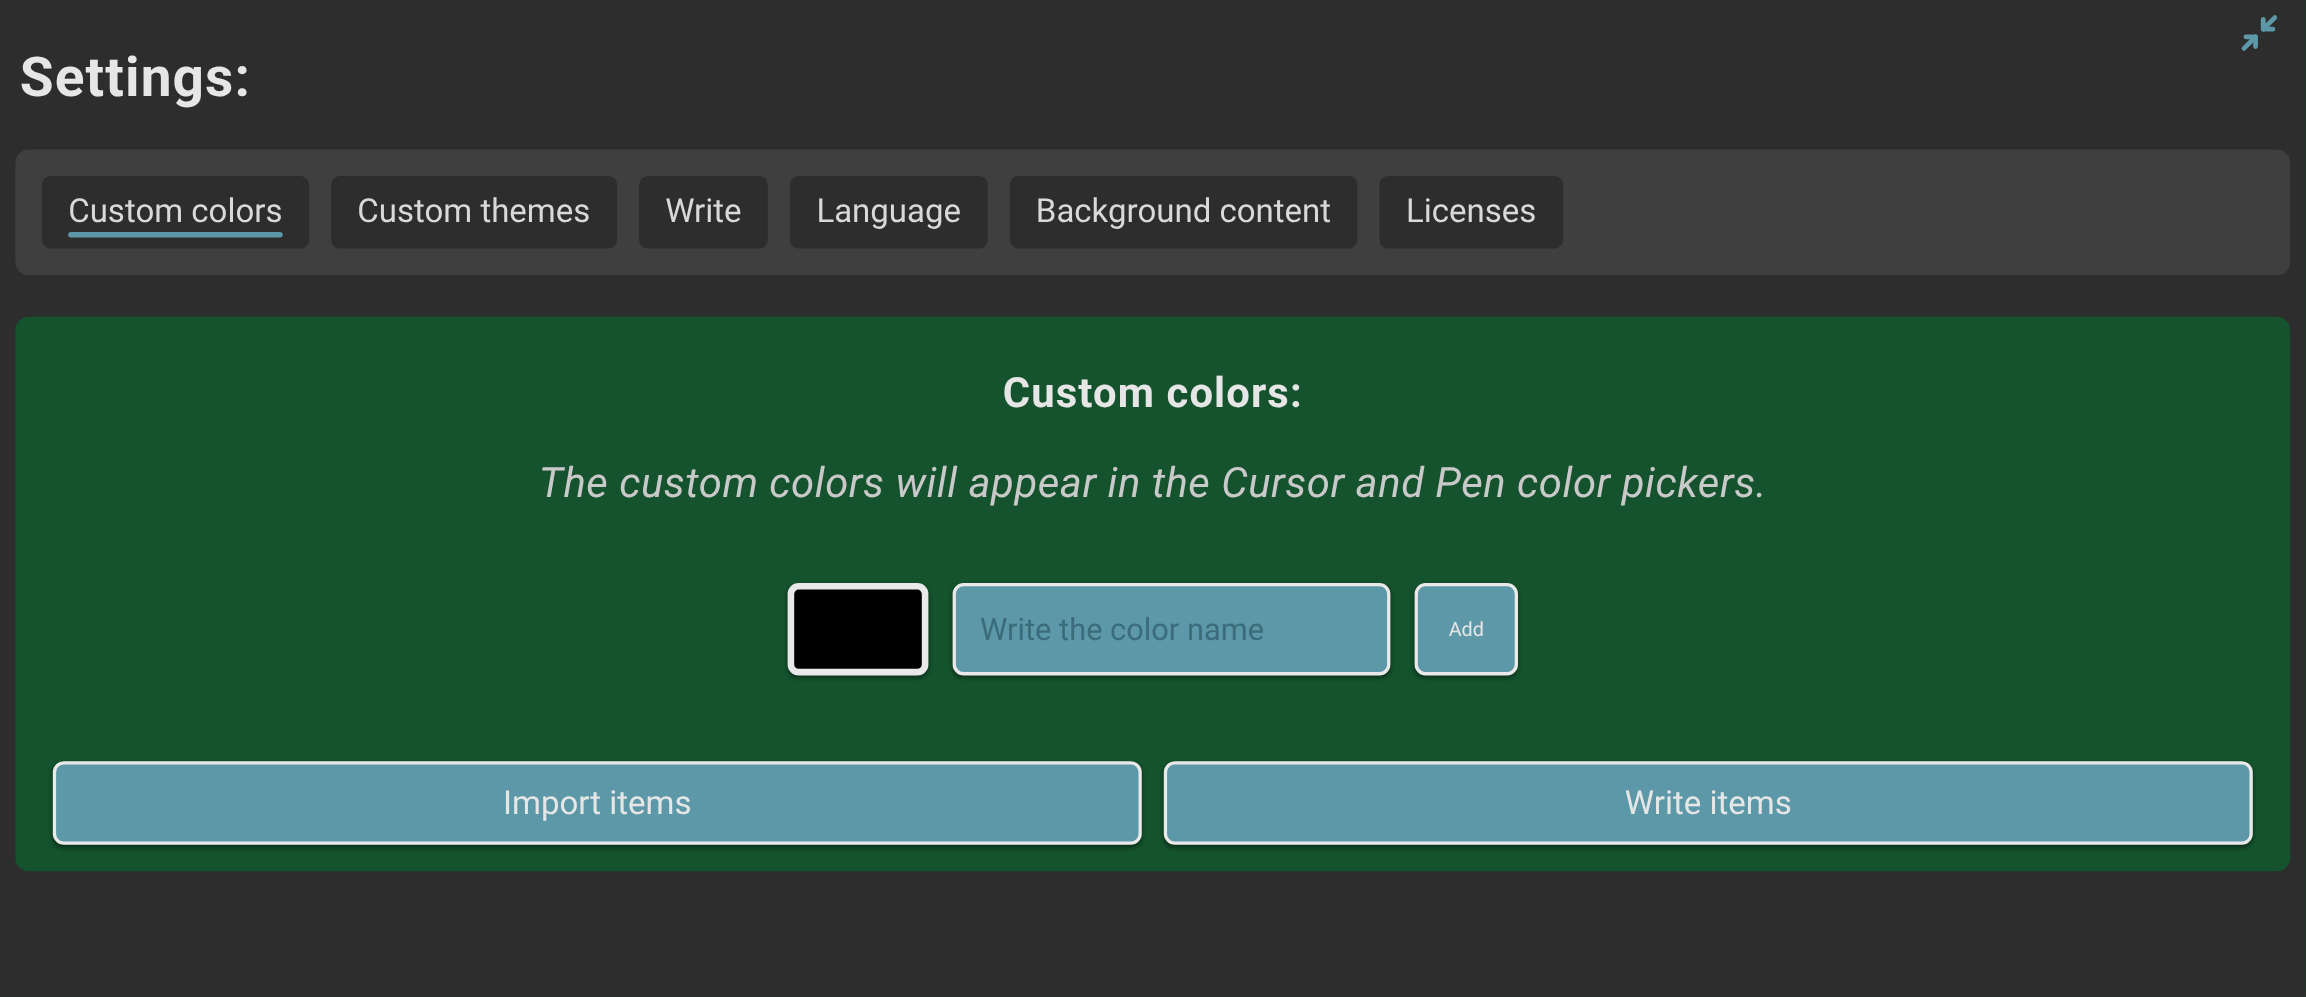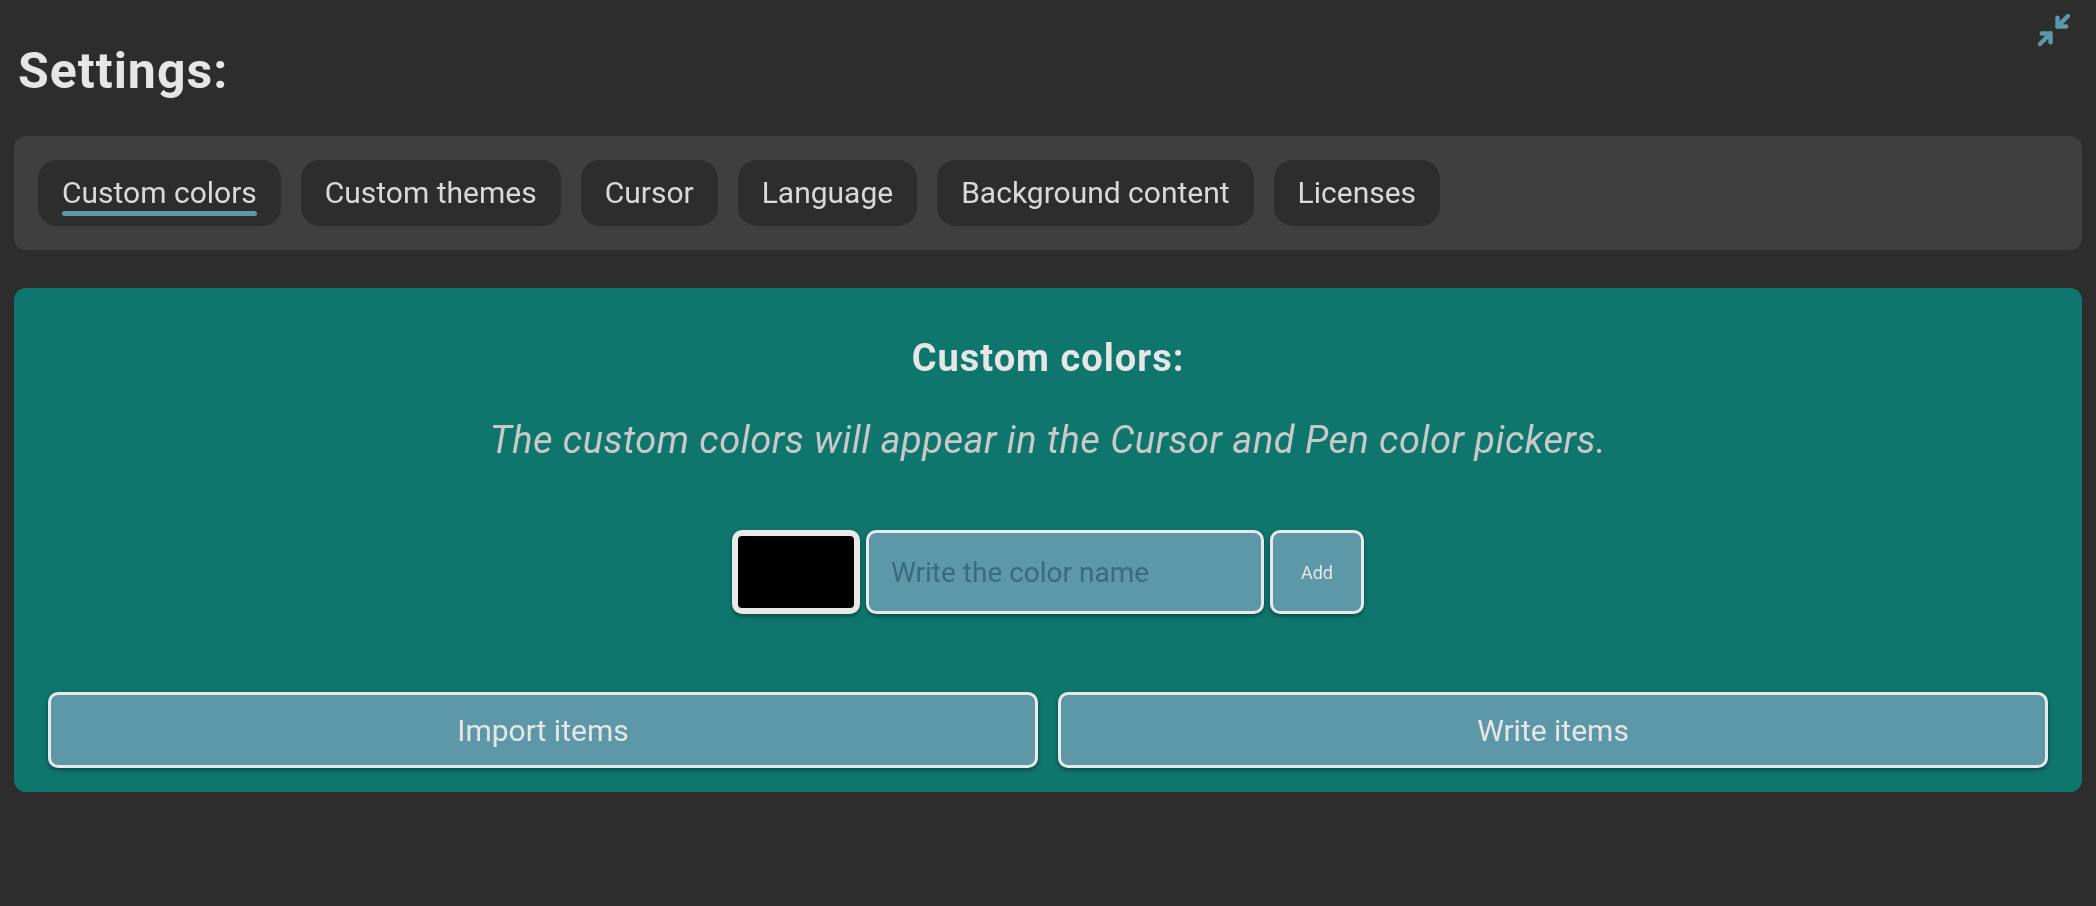--- a/index.html
+++ b/index.html
@@ -57,40 +57,40 @@
     padding: 24px 24px;
     display: flex;
     gap: 20px;
     flex-wrap: wrap;
   }
   .tab {
     background: #2d2d2d;
     color: #d9d9d9;
     font-size: 30px;
     padding: 18px 24px 18px 24px;
-    border-radius: 19px;
+    border-radius: 8px;
     cursor: pointer;
     border: none;
     font-family: inherit;
     position: relative;
     line-height: 1;
   }
   .tab.active::after {
     content: "";
     position: absolute;
     left: 24px;
     right: 24px;
     bottom: 10px;
     height: 5px;
     background: #5c98a8;
     border-radius: 3px;
   }
   .content-panel {
     margin-top: 38px;
-    background: #0f766e;
+    background: #14532d;
     border-radius: 12px;
     padding: 48px 20px 20px 20px;
     text-align: center;
   }
   .section-title {
     font-size: 38px;
     font-weight: 700;
     color: #e6e6e6;
     letter-spacing: 1px;
   }
@@ -99,21 +99,21 @@
     font-size: 38px;
     font-style: italic;
     color: #c9c9c9;
     letter-spacing: 0.5px;
   }
   .add-row {
     margin-top: 68px;
     display: flex;
     justify-content: center;
     align-items: center;
-    gap: 6px;
+    gap: 22px;
   }
   .color-swatch {
     width: 128px;
     height: 84px;
     border-radius: 10px;
     border: 6px solid #e9e9e9;
     background: #000;
     cursor: pointer;
     box-shadow: 0 2px 4px rgba(0,0,0,.4);
   }
@@ -179,21 +179,21 @@
       <polyline points="4 20 10 14"></polyline>
       <polyline points="5 14 10 14 10 19"></polyline>
     </svg>
   </button>
 
   <h1 class="page-title">Settings:</h1>
 
   <div class="tabs-panel">
     <button class="tab active">Custom colors</button>
     <button class="tab">Custom themes</button>
-    <button class="tab">Cursor</button>
+    <button class="tab">Write</button>
     <button class="tab">Language</button>
     <button class="tab">Background content</button>
     <button class="tab">Licenses</button>
   </div>
 
   <div class="content-panel">
     <h2 class="section-title">Custom colors:</h2>
     <p class="section-desc">The custom colors will appear in the Cursor and Pen color pickers.</p>
 
     <div class="add-row">

